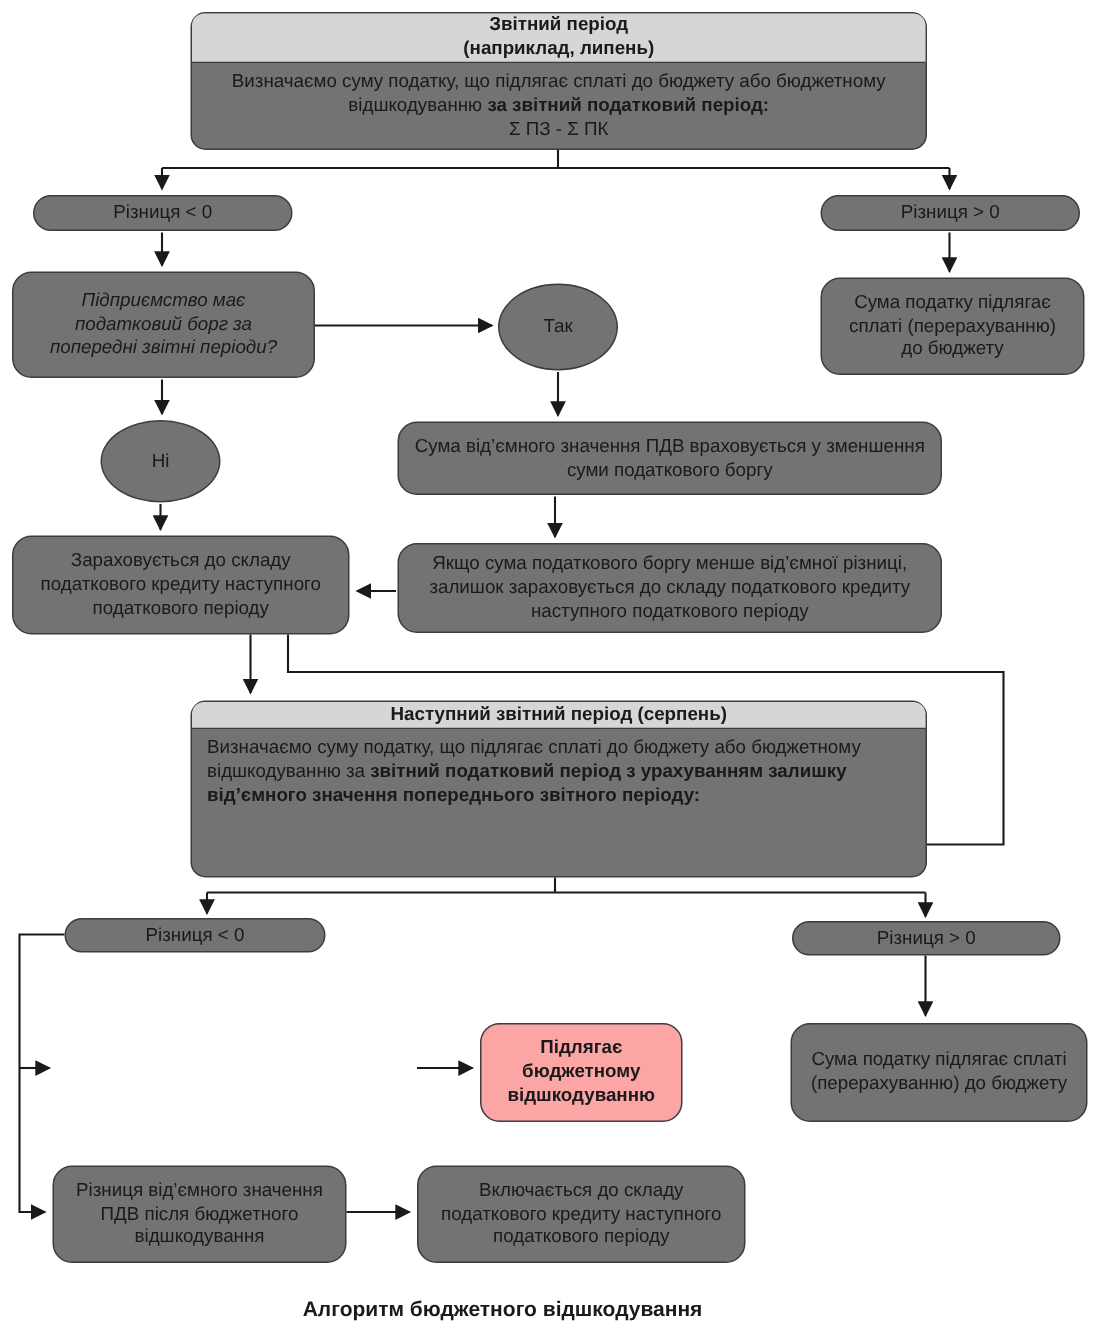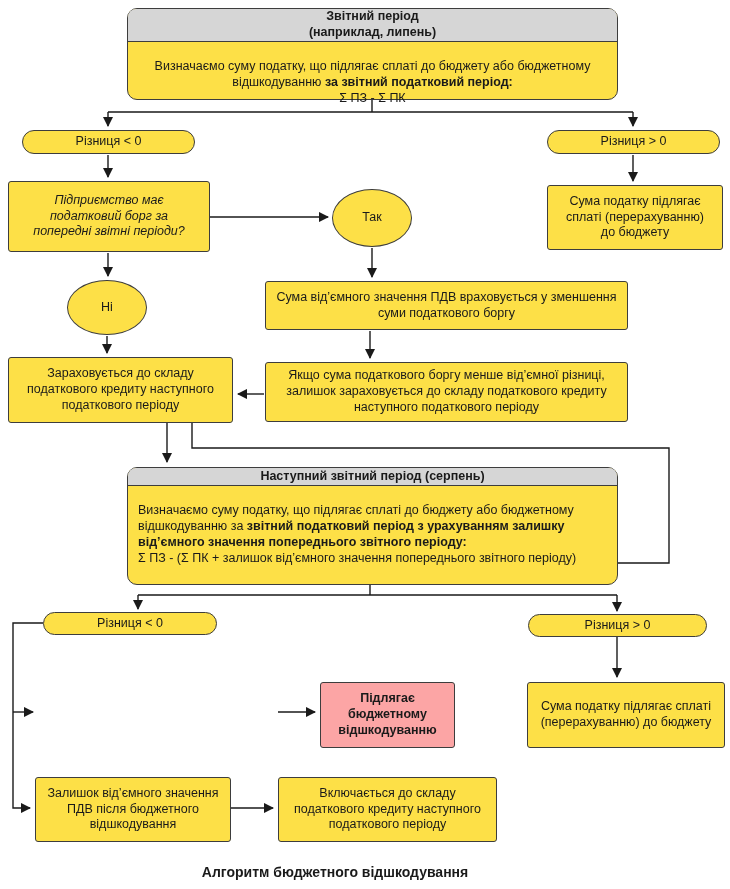--- a/index.html
+++ b/index.html
@@ -3,32 +3,32 @@
 <meta charset="utf-8">
 <style>
   html,body{margin:0;padding:0;background:#ffffff;}
   #canvas{
     position:relative;width:730px;height:889px;background:#ffffff;
     font-family:"Liberation Sans", sans-serif;color:#1a1a1a;
   }
   #wires{position:absolute;left:0;top:0;width:730px;height:889px;}
   .node{
     position:absolute;box-sizing:border-box;border:1.5px solid #3d3d3d;
-    background:#fde047;display:flex;flex-direction:column;align-items:center;
+    background:#737373;display:flex;flex-direction:column;align-items:center;
     justify-content:center;text-align:center;font-size:12.5px;line-height:1.27;
   }
-  .rbox{border-radius:3px;padding:4px 10px;}
+  .rbox{border-radius:13px;padding:4px 10px;}
   .bigbox{border-radius:10px;padding:0;justify-content:flex-start;}
   .bighead{
     width:100%;box-sizing:border-box;background:#d6d6d6;
     border-bottom:1.5px solid #3d3d3d;border-radius:8px 8px 0 0;
     font-weight:bold;display:flex;flex-direction:column;align-items:center;
     justify-content:center;
   }
-  .bigbody{width:100%;box-sizing:border-box;padding:17px 10px;}
+  .bigbody{width:100%;box-sizing:border-box;padding:5px 10px;}
   .pill{border-radius:12px;padding:2px 24px;}
   .ellipse{border-radius:50%;}
   .grayfill{background:#fca5a5;font-weight:bold;}
   .italic{font-style:italic;}
   b{font-weight:bold;}
   .caption{
     position:absolute;left:0;top:864px;width:670px;text-align:center;
     font-weight:bold;font-size:14px;
   }
   .leftbody{text-align:left;}
@@ -121,42 +121,41 @@
   <div class="node rbox" style="left:265px;top:362px;width:363px;height:60px;justify-content:center;">
     <span>Якщо сума податкового боргу менше від’ємної різниці, залишок зараховується до складу податкового кредиту наступного податкового періоду</span>
   </div>
 
   <div class="node bigbox" style="left:127px;top:467px;width:491px;height:118px;">
     <div class="bighead" style="height:18px;">
       <span>Наступний звітний період (серпень)</span>
     </div>
     <div class="bigbody leftbody">
       <span>Визначаємо суму податку, що підлягає сплаті до бюджету або бюджетному відшкодуванню за </span><b>звітний податковий період з урахуванням залишку від’ємного значення попереднього звітного періоду:</b>
-      <div class="formula2">Σ ПЗ - (Σ ПК + залишок від’ємного значення попереднього звітного періоду)</div>
     </div>
   </div>
 
   <div class="node pill" style="left:43px;top:612px;width:174px;height:23px;">
     <span>Різниця &lt; 0</span>
   </div>
   <div class="node pill" style="left:528px;top:614px;width:179px;height:23px;">
     <span>Різниця &gt; 0</span>
   </div>
 
 
   <div class="node rbox grayfill" style="left:320px;top:682px;width:135px;height:66px;">
     <span>Підлягає бюджетному відшкодуванню</span>
   </div>
 
   <div class="node rbox" style="left:527px;top:682px;width:198px;height:66px;">
     <span>Сума податку підлягає сплаті (перерахуванню) до бюджету</span>
   </div>
 
   <div class="node rbox" style="left:35px;top:777px;width:196px;height:65px;">
-    <span>Залишок від’ємного значення ПДВ після бюджетного відшкодування</span>
+    <span>Різниця від’ємного значення ПДВ після бюджетного відшкодування</span>
   </div>
 
   <div class="node rbox" style="left:278px;top:777px;width:219px;height:65px;">
     <span>Включається до складу податкового кредиту наступного податкового періоду</span>
   </div>
 
   <div class="caption">Алгоритм бюджетного відшкодування</div>
 
 </div>
 

